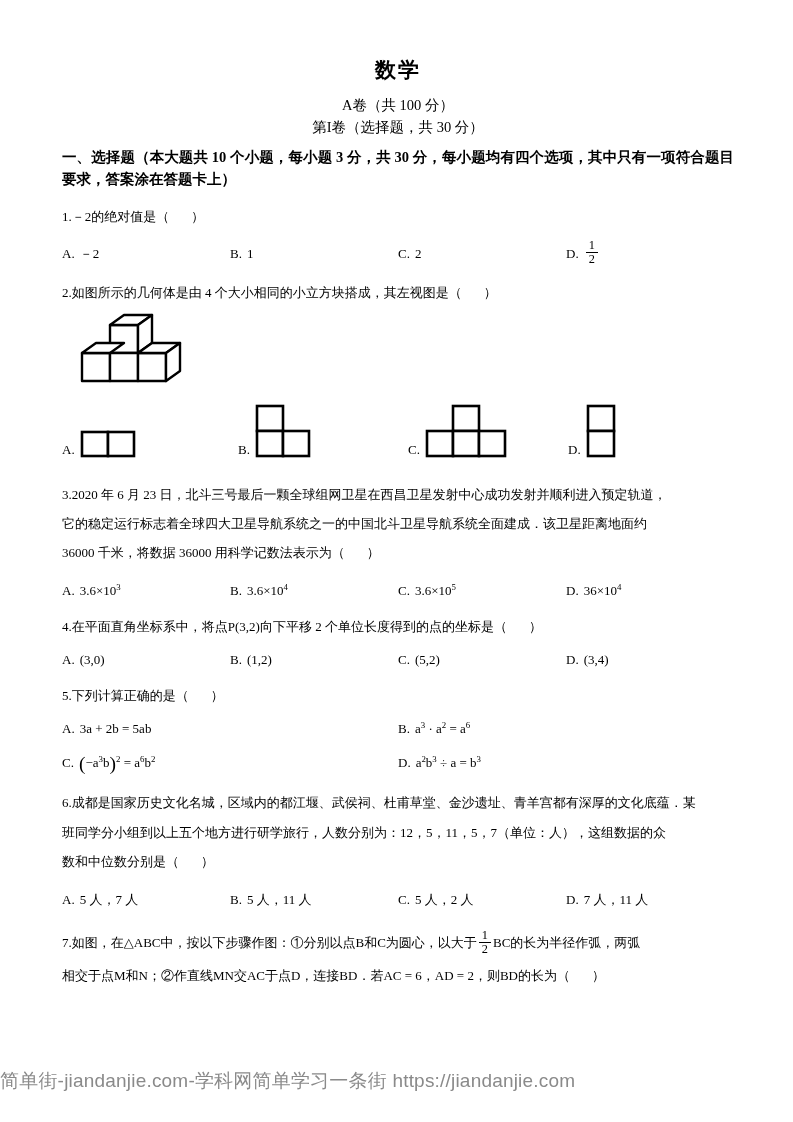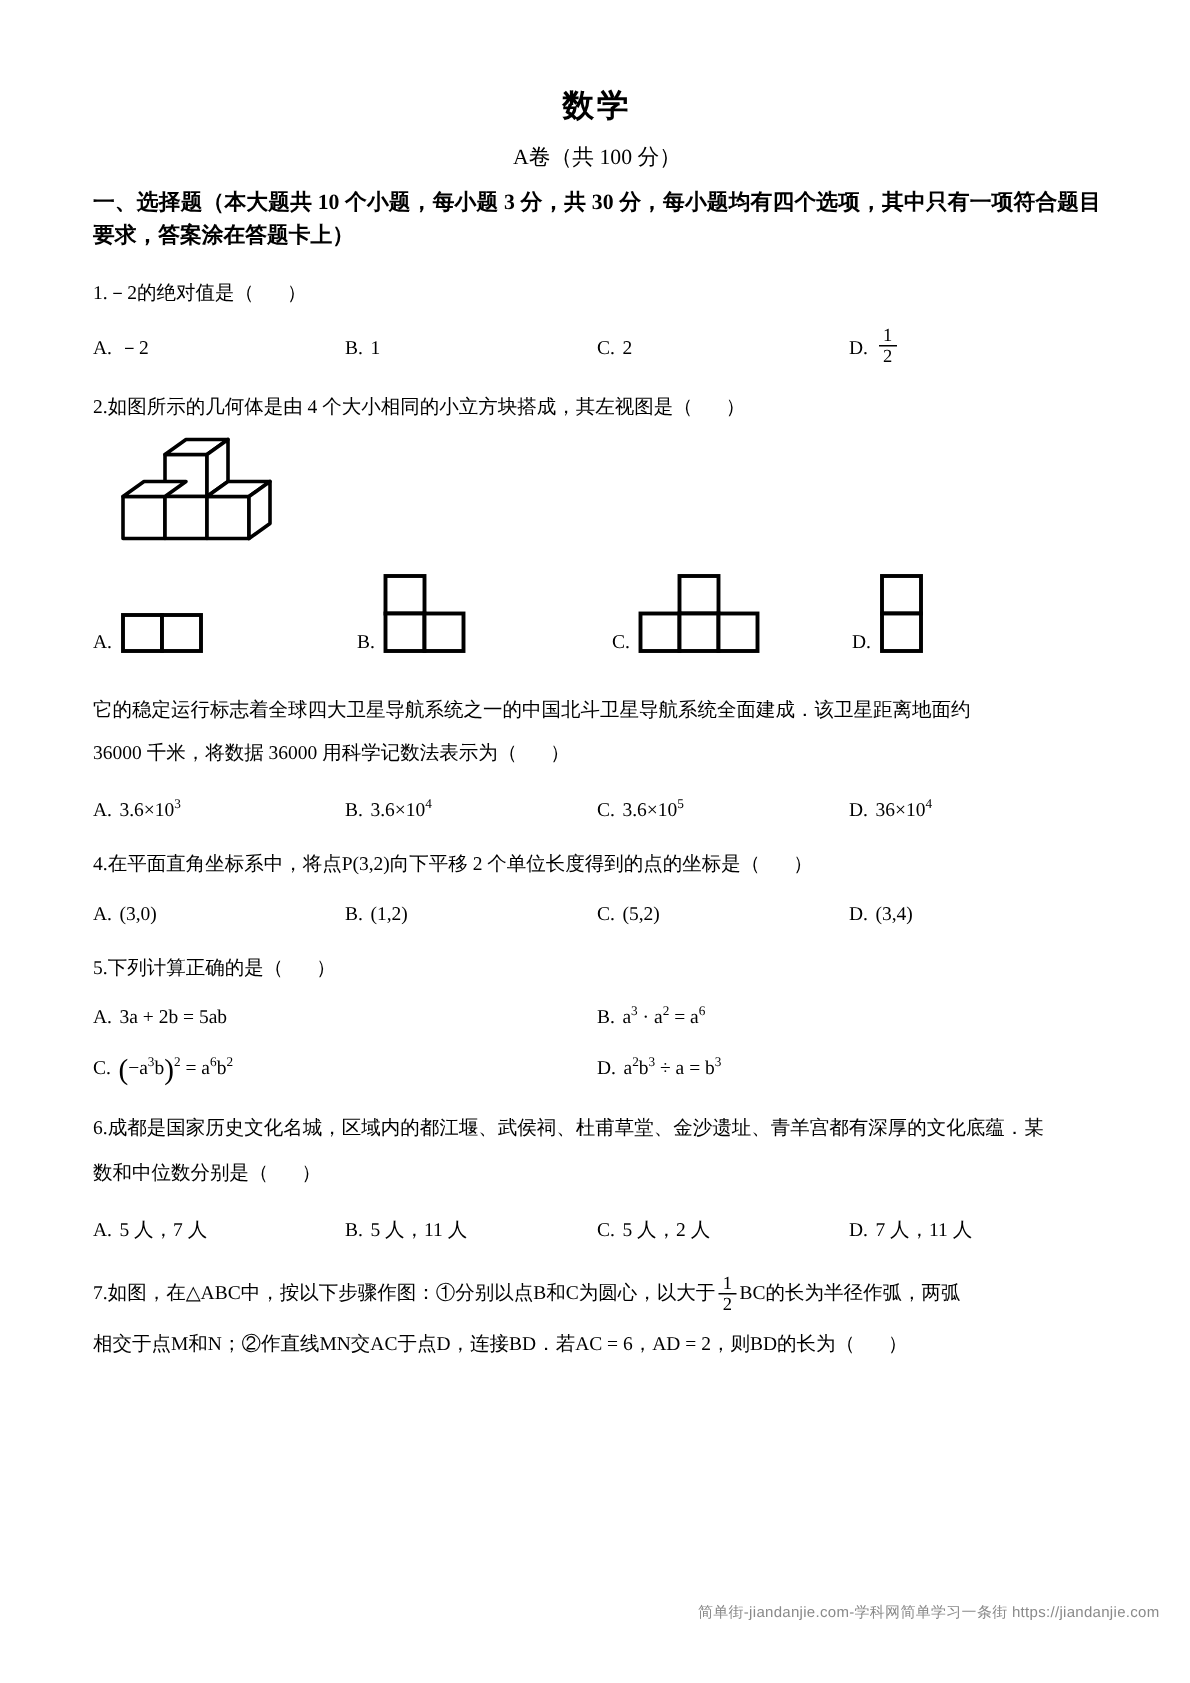--- a/index.html
+++ b/index.html
@@ -127,35 +127,36 @@
   .fo-b { width: 170px; }
   .fo-c { width: 160px; }
   .fo-d { width: 120px; }
 
   
   .footer {
     position: absolute;
     left: 0;
     top: 1068px;
     width: 773px;
-    text-align: right;
+    text-align: left;
     font-family: "Liberation Sans", sans-serif;
-    font-size: 10px;
+    font-size: 19px;
     color: #8a8a8a;
     letter-spacing: 0.2px;
   }
 </style>
 </head>
 <body>
 
 <div class="page">
   <div class="content">
 
     <div class="doc-title">数学</div>
     <div class="sub-title">A卷（共 100 分）</div>
+    <div class="sub-title">第I卷（选择题，共 30 分）</div>
     <div class="section-head">一、选择题（本大题共 10 个小题，每小题 3 分，共 30 分，每小题均有四个选项，其中只有一项符合题目要求，答案涂在答题卡上）</div>
 
     <div class="q">
       <div class="q-stem"><span>1.</span><span>－2的绝对值是（</span><span class="paren-gap"></span><span>）</span></div>
       <div class="opts four-col">
         <div class="opt">
           <span class="opt-label">A.</span>
           <span class="opt-body">－2</span>
         </div>
         <div class="opt">
@@ -251,20 +252,21 @@
                 <rect x="2" y="27" width="26" height="25"></rect>
               </g>
             </svg>
           </span>
         </div>
       </div>
     </div>
 
     <div class="q">
       <div class="q-stem spaced">
+        <div><span>3.</span><span>2020 年 6 月 23 日，北斗三号最后一颗全球组网卫星在西昌卫星发射中心成功发射并顺利进入预定轨道，</span></div>
         <div>它的稳定运行标志着全球四大卫星导航系统之一的中国北斗卫星导航系统全面建成．该卫星距离地面约</div>
         <div><span>36000 千米，将数据 36000 用科学记数法表示为（</span><span class="paren-gap"></span><span>）</span></div>
       </div>
       <div class="opts four-col">
         <div class="opt">
           <span class="opt-label">A.</span>
           <span class="opt-body"><span>3.6×10</span><sup class="exp">3</sup></span>
         </div>
         <div class="opt">
           <span class="opt-label">B.</span>
@@ -324,20 +326,21 @@
         <div class="opt">
           <span class="opt-label">D.</span>
           <span class="opt-body"><span class="mi">a</span><sup class="exp">2</sup><span class="mi">b</span><sup class="exp">3</sup> ÷ <span class="mi">a</span> = <span class="mi">b</span><sup class="exp">3</sup></span>
         </div>
       </div>
     </div>
 
     <div class="q">
       <div class="q-stem spaced">
         <div><span>6.</span><span>成都是国家历史文化名城，区域内的都江堰、武侯祠、杜甫草堂、金沙遗址、青羊宫都有深厚的文化底蕴．某</span></div>
+        <div>班同学分小组到以上五个地方进行研学旅行，人数分别为：12，5，11，5，7（单位：人），这组数据的众</div>
         <div><span>数和中位数分别是（</span><span class="paren-gap"></span><span>）</span></div>
       </div>
       <div class="opts four-col">
         <div class="opt">
           <span class="opt-label">A.</span>
           <span class="opt-body">5 人，7 人</span>
         </div>
         <div class="opt">
           <span class="opt-label">B.</span>
           <span class="opt-body">5 人，11 人</span>

